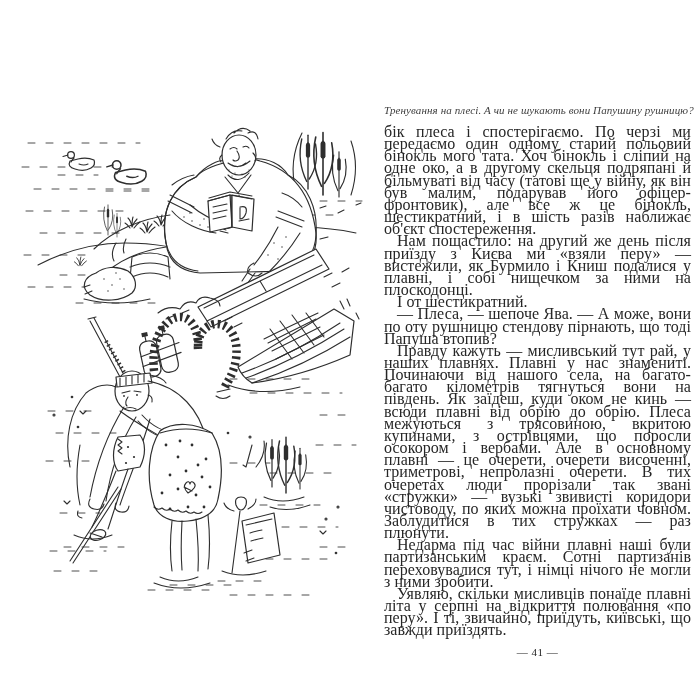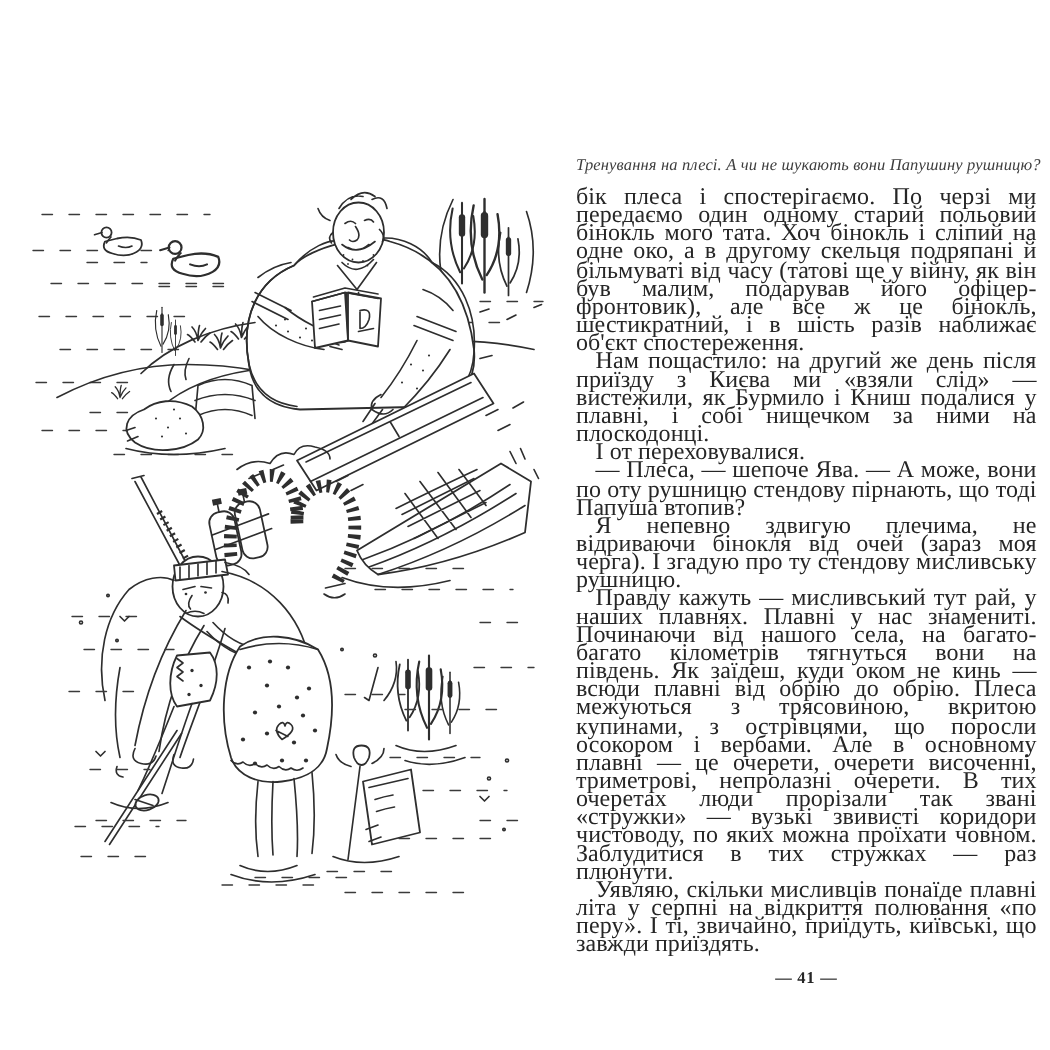--- a/index.html
+++ b/index.html
@@ -21,21 +21,21 @@
   .running-head{
     font-style:italic;font-size:11px;line-height:12px;color:#3d3d3d;
     text-align:center;white-space:nowrap;margin:0 0 10px 0;letter-spacing:0.1px;
   }
   .body-text p{
     margin:0;font-size:16px;line-height:12.15px;text-align:justify;
     color:#262626;letter-spacing:0.05px;
   }
   .body-text p.indent{text-indent:13px;}
   .page-number{
-    margin-top:9px;text-align:center;font-size:11px;color:#262626;letter-spacing:0.5px;font-weight:bold;
+    margin-top:9px;text-align:center;font-size:11px;color:#262626;letter-spacing:0.5px;
   }
 </style>
 </head>
 <body>
 
 <div class="page">
 
   <div class="illustration">
     <svg viewBox="0 0 350 525" xmlns="http://www.w3.org/2000/svg">
       <defs>
@@ -285,23 +285,23 @@
           <path d="M60,296 l3,3 l3,-3 M300,416 l3,3 l3,-3 M44,386 l3,3 l3,-3"></path>
         </g>
       </g>
     </svg>
   </div>
 
   <div class="text-col">
     <div class="running-head">Тренування на плесі. А чи не шукають вони Папушину рушницю?</div>
     <div class="body-text">
         <p class="">бік плеса і спостерігаємо. По черзі ми передаємо один одному старий польовий бінокль мого тата. Хоч бінокль і сліпий на одне око, а в другому скельця подряпані й більмуваті від часу (татові ще у війну, як він був малим, подарував його офіцер-фронтовик), але все ж це бінокль, шестикратний, і в шість разів наближає об'єкт спостереження.</p>
-        <p class="indent">Нам пощастило: на другий же день після приїзду з Києва ми «взяли слід» — вистежили, як Бурмило і Книш подалися у плавні, і собі нищечком за ними на плоскодонці.</p>
-        <p class="indent">І от переховувалися.</p>
+        <p class="indent">Нам пощастило: на другий же день після приїзду з Києва ми «взяли перу» — вистежили, як Бурмило і Книш подалися у плавні, і собі нищечком за ними на плоскодонці.</p>
+        <p class="indent">І от шестикратний.</p>
         <p class="indent">— Плеса, — шепоче Ява. — А може, вони по оту рушницю стендову пірнають, що тоді Папуша втопив?</p>
-        <p class="indent">Я непевно здвигую плечима, не відриваючи бінокля від очей (зараз моя черга). І згадую про ту стендову мисливську рушницю.</p>
         <p class="indent">Правду кажуть — мисливський тут рай, у наших плавнях. Плавні у нас знамениті. Починаючи від нашого села, на багато-багато кілометрів тягнуться вони на південь. Як заїдеш, куди оком не кинь — всюди плавні від обрію до обрію. Плеса межуються з трясовиною, вкритою купинами, з острівцями, що поросли осокором і вербами. Але в основному плавні — це очерети, очерети височенні, триметрові, непролазні очерети. В тих очеретах люди прорізали так звані «стружки» — вузькі звивисті коридори чистоводу, по яких можна проїхати човном. Заблудитися в тих стружках — раз плюнути.</p>
+        <p class="indent">Недарма під час війни плавні наші були партизанським краєм. Сотні партизанів переховувалися тут, і німці нічого не могли з ними зробити.</p>
         <p class="indent">Уявляю, скільки мисливців понаїде плавні літа у серпні на відкриття полювання «по перу». І ті, звичайно, приїдуть, київські, що завжди приїздять.</p>
       </div>
     <div class="page-number">— 41 —</div>
   </div>
 
 </div>
 
 </body></html>

